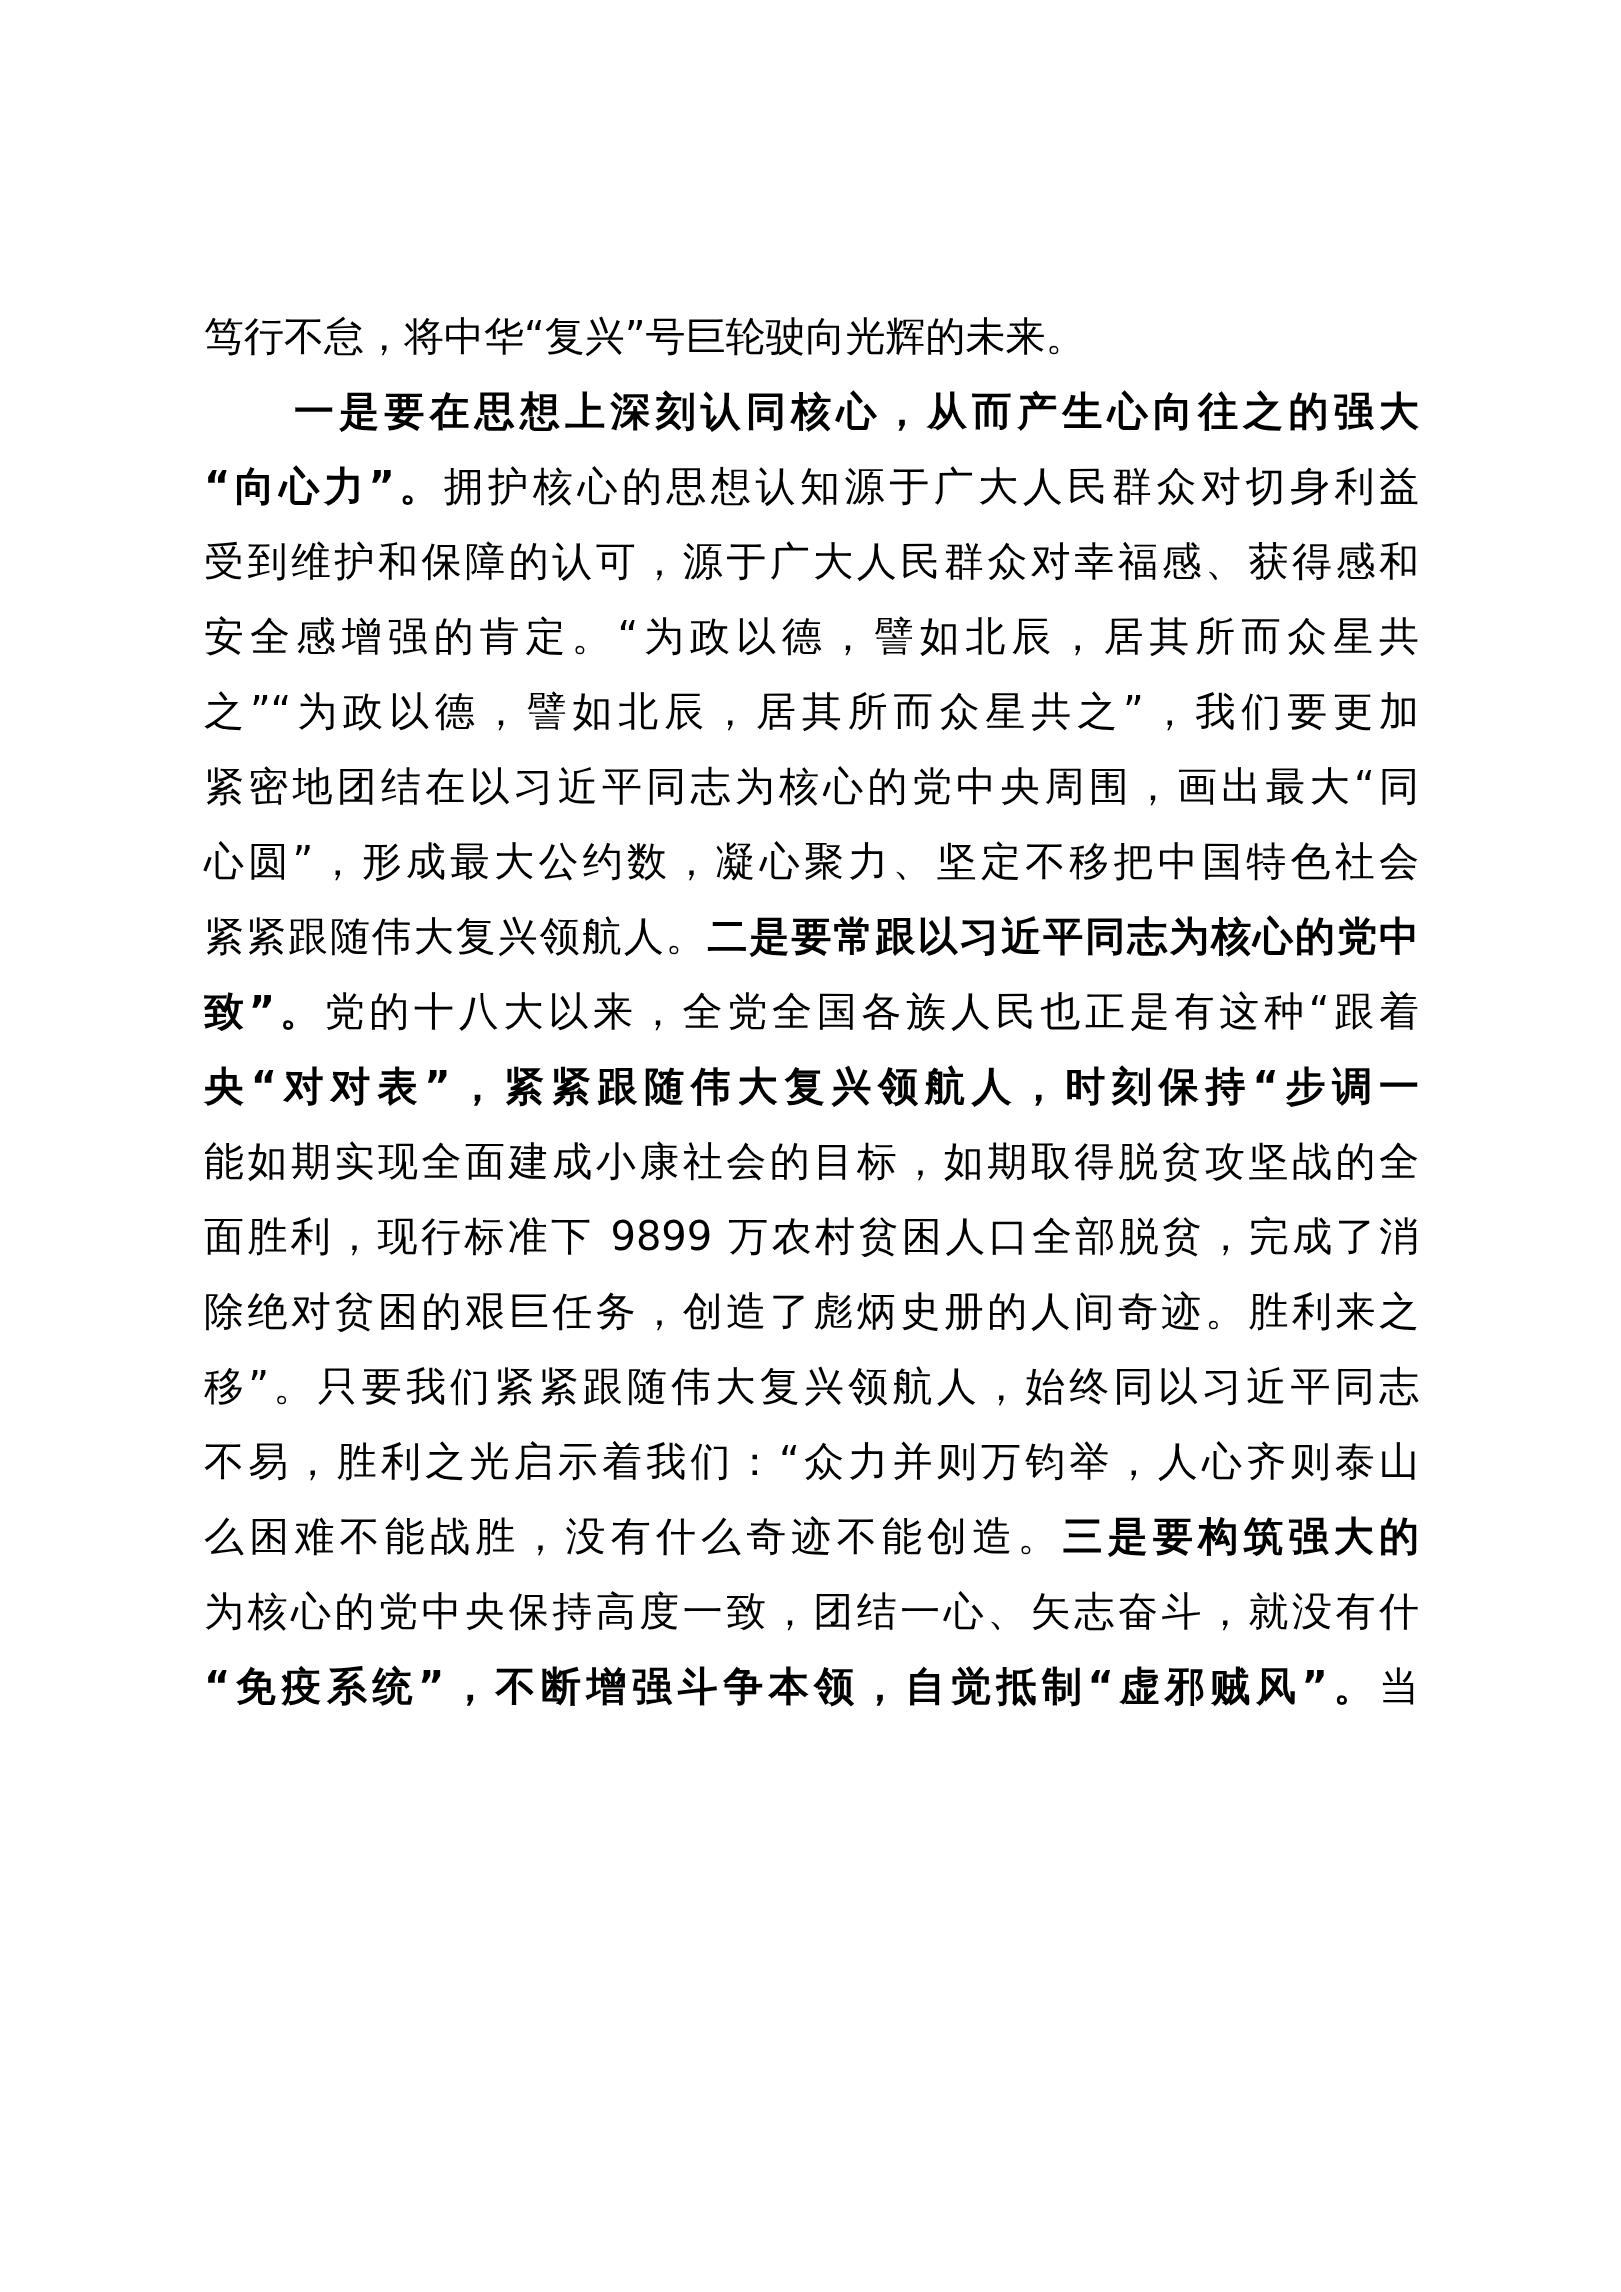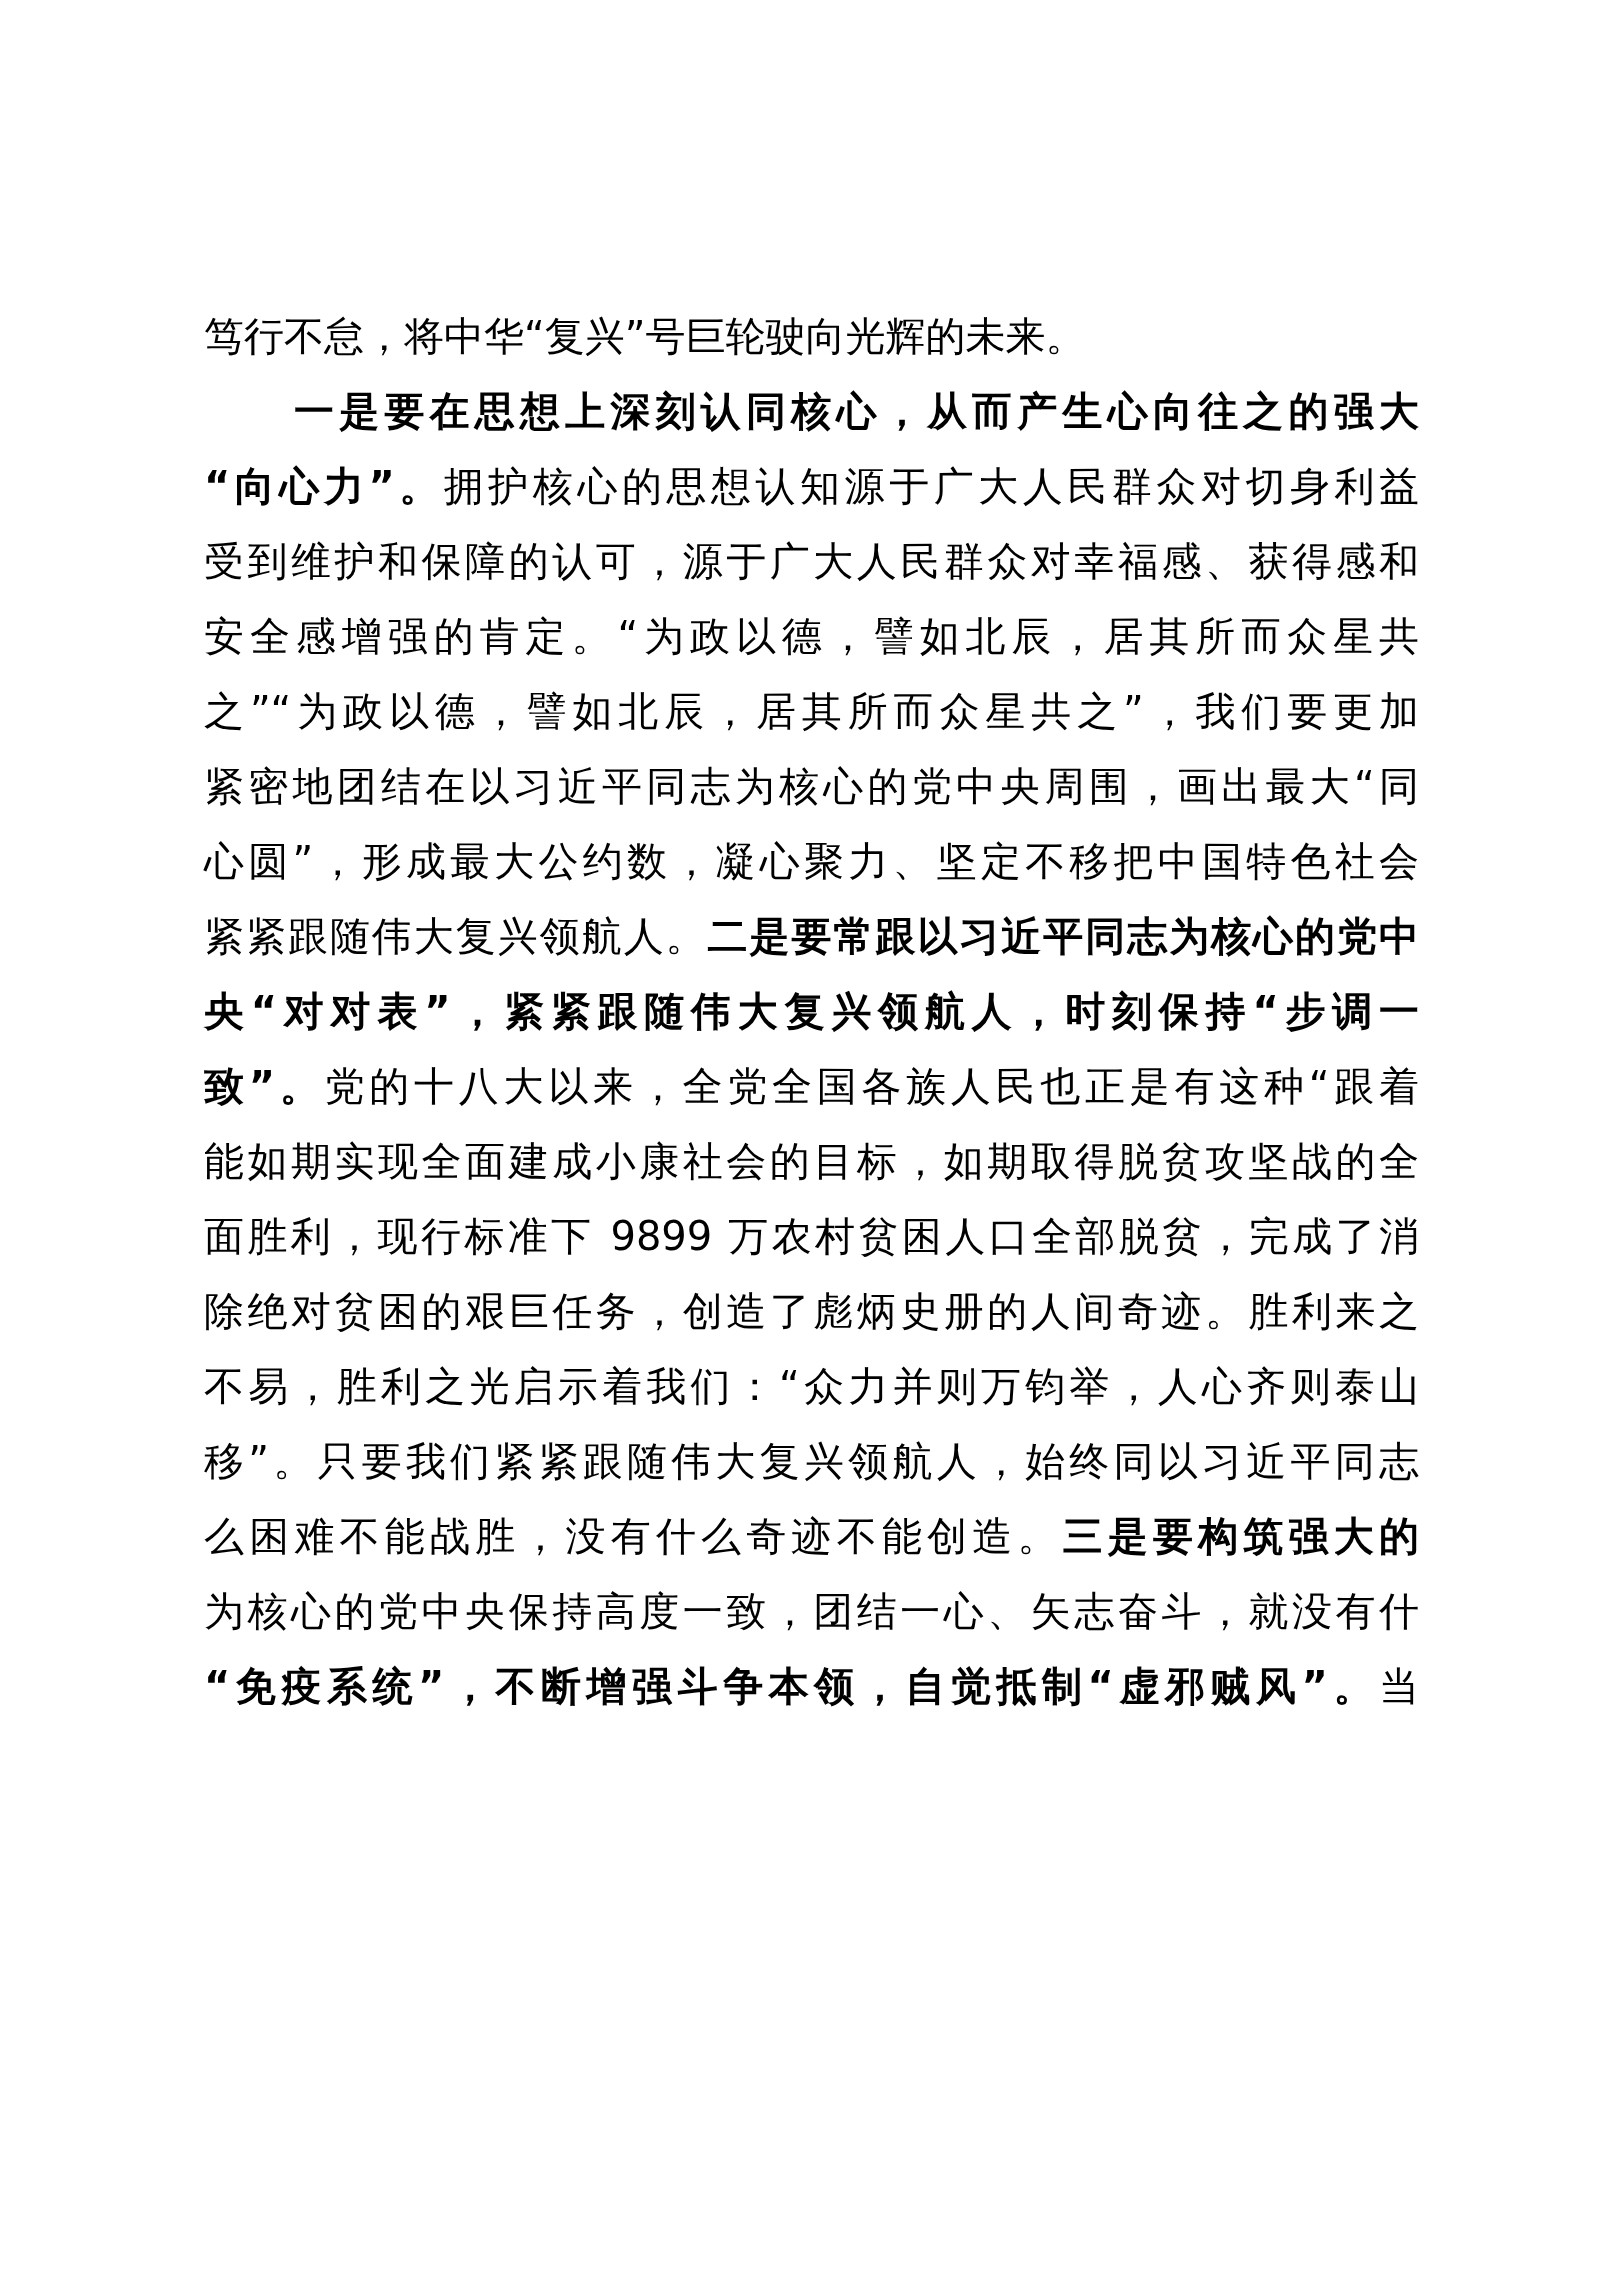--- a/index.html
+++ b/index.html
@@ -84,46 +84,46 @@
 
     <div class="line">
       <span>心圆”，形成最大公约数，凝心聚力、坚定不移把中国特色社会</span>
     </div>
 
     <div class="line">
       <span>紧紧跟随伟大复兴领航人。</span><span class="b">二是要常跟以习近平同志为核心的党中</span>
     </div>
 
     <div class="line">
-      <span class="b">央“对对表”，紧紧跟随伟大复兴领航人，时刻保持“步调一</span>
+      <span class="b">致”。</span><span>党的十八大以来，全党全国各族人民也正是有这种“跟着</span>
     </div>
 
     <div class="line">
-      <span class="b">致”。</span><span>党的十八大以来，全党全国各族人民也正是有这种“跟着</span>
+      <span class="b">央“对对表”，紧紧跟随伟大复兴领航人，时刻保持“步调一</span>
     </div>
 
 
     <div class="line">
       <span>能如期实现全面建成小康社会的目标，如期取得脱贫攻坚战的全</span>
     </div>
 
     <div class="line">
       <span>面胜利，现行标准下 9899 万农村贫困人口全部脱贫，完成了消</span>
     </div>
 
     <div class="line">
       <span>除绝对贫困的艰巨任务，创造了彪炳史册的人间奇迹。胜利来之</span>
     </div>
 
     <div class="line">
-      <span>不易，胜利之光启示着我们：“众力并则万钧举，人心齐则泰山</span>
+      <span>移”。只要我们紧紧跟随伟大复兴领航人，始终同以习近平同志</span>
     </div>
 
     <div class="line">
-      <span>移”。只要我们紧紧跟随伟大复兴领航人，始终同以习近平同志</span>
+      <span>不易，胜利之光启示着我们：“众力并则万钧举，人心齐则泰山</span>
     </div>
 
     <div class="line">
       <span>么困难不能战胜，没有什么奇迹不能创造。</span><span class="b">三是要构筑强大的</span>
     </div>
 
     <div class="line">
       <span>为核心的党中央保持高度一致，团结一心、矢志奋斗，就没有什</span>
     </div>
 

